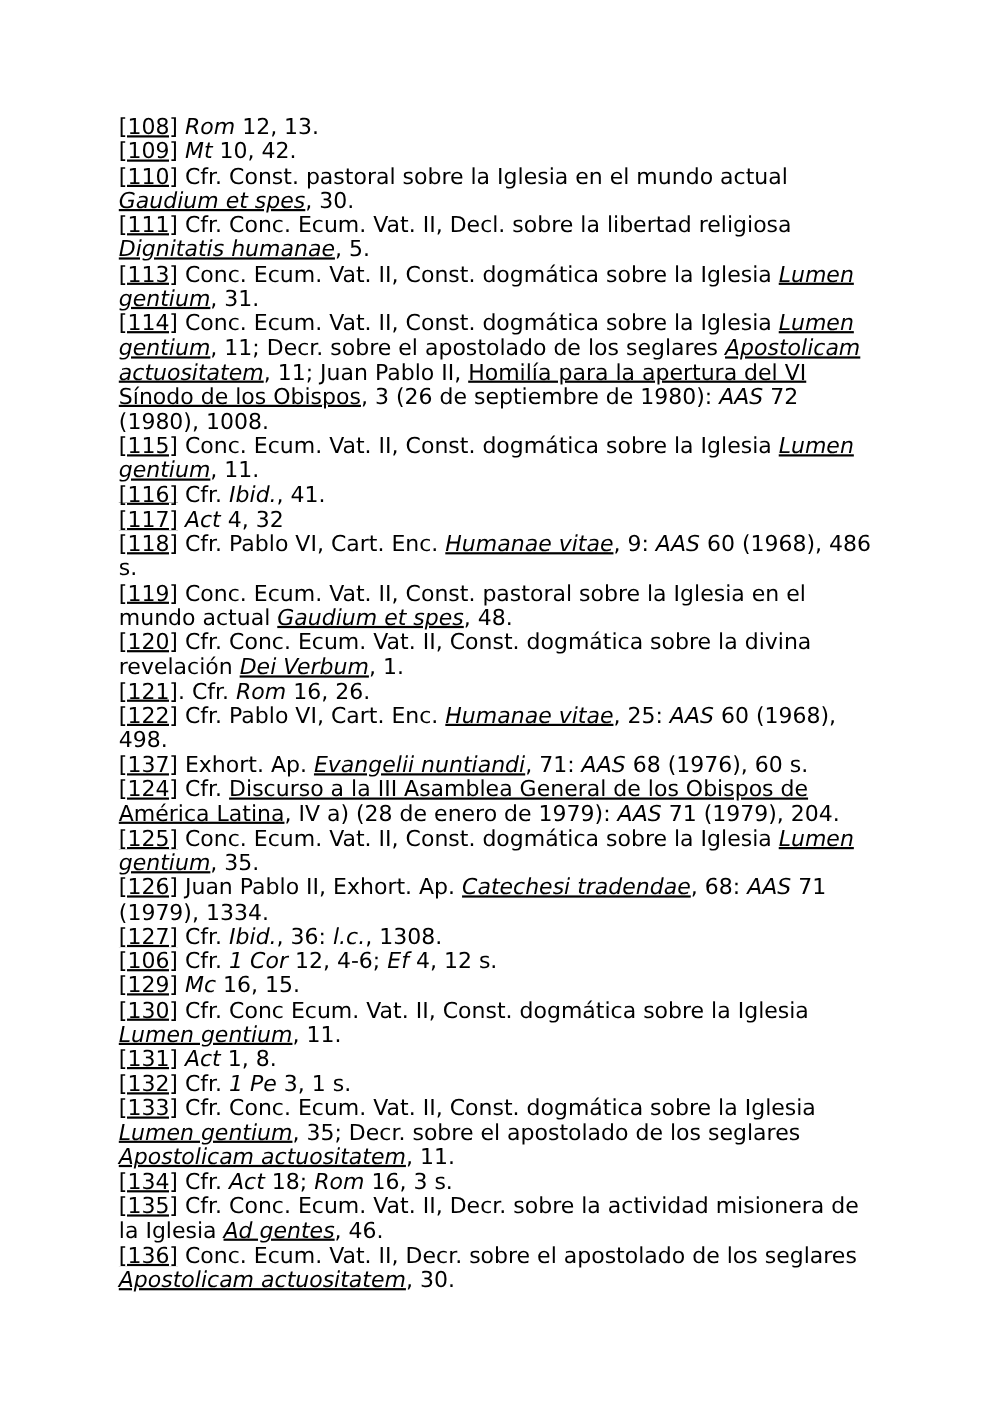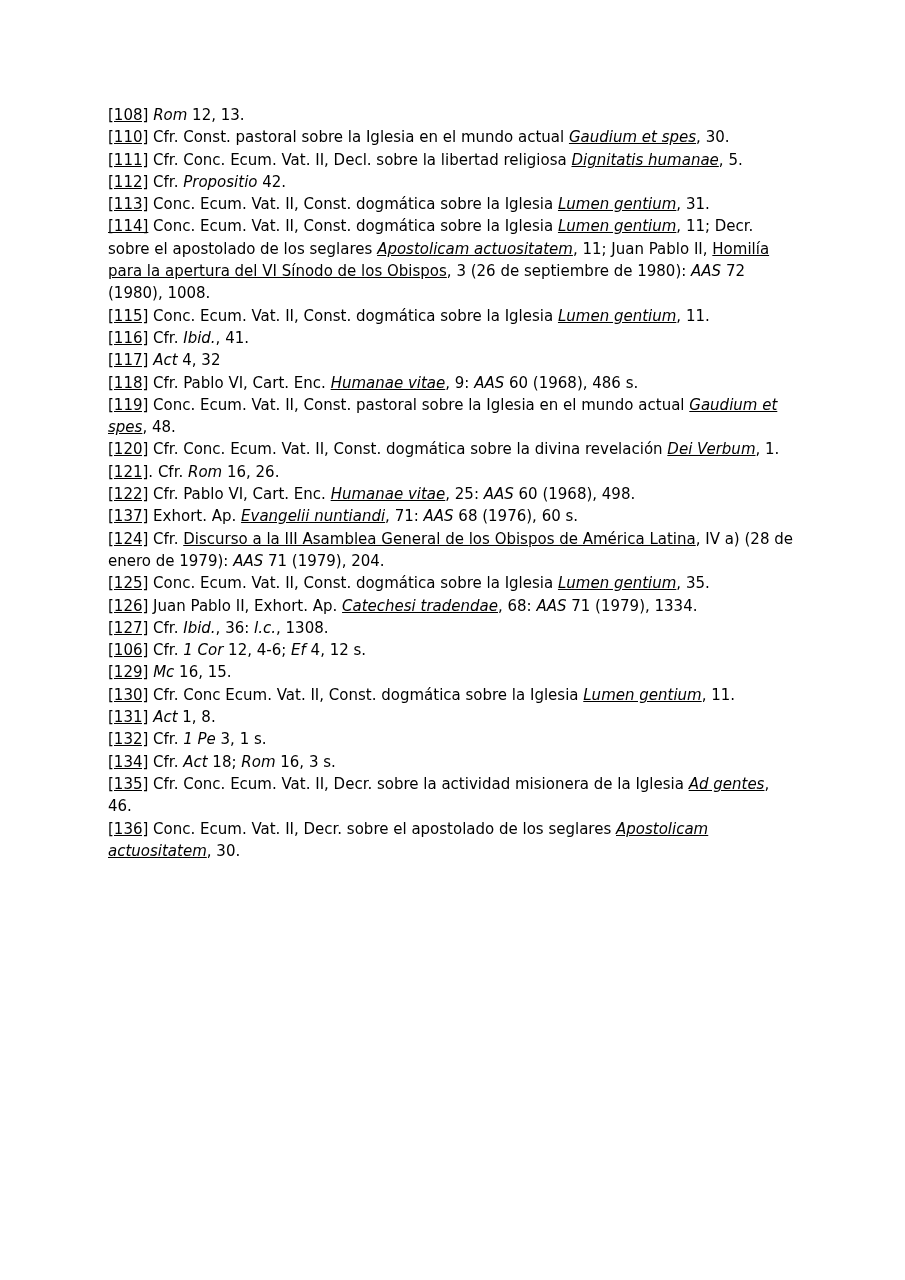--- a/index.html
+++ b/index.html
@@ -14,21 +14,21 @@
     color: #000000;
   }
   .page {
     width: 905px;
     min-height: 1280px;
     box-sizing: border-box;
     padding: 104px 108px 60px 108px;
     background: #ffffff;
   }
   .notes {
-    font-size: 15px;
+    font-size: 20px;
     line-height: 22.3px;
   }
   .note {
     margin: 0;
     text-indent: 0;
   }
   .ref {
     text-decoration: underline;
   }
   .it {
@@ -42,40 +42,41 @@
     text-decoration: underline;
     margin-top: 14px;
   }
 </style>
 </head>
 <body>
 
 <div class="page">
   <div class="notes" id="notes-container">
       <p class="note"><span class="ref">[108]</span><span> </span><span class="it">Rom</span><span> 12, 13.</span></p>
+      <p class="note"><span class="ref">[109]</span><span> </span><span class="it">Mt</span><span> 10, 42.</span></p>
       <p class="note"><span class="ref">[110]</span><span> Cfr. Const. pastoral sobre la Iglesia en el mundo actual </span><span class="it-ul">Gaudium et spes</span><span>, 30.</span></p>
       <p class="note"><span class="ref">[111]</span><span> Cfr. Conc. Ecum. Vat. II, Decl. sobre la libertad religiosa </span><span class="it-ul">Dignitatis humanae</span><span>, 5.</span></p>
-      <p class="note"><span class="ref">[112]</span><span> Cfr. </span><span class="it">Propositio</span><span> 42.</span></p>
       <p class="note"><span class="ref">[113]</span><span> Conc. Ecum. Vat. II, Const. dogmática sobre la Iglesia </span><span class="it-ul">Lumen gentium</span><span>, 31.</span></p>
       <p class="note"><span class="ref">[114]</span><span> Conc. Ecum. Vat. II, Const. dogmática sobre la Iglesia </span><span class="it-ul">Lumen gentium</span><span>, 11; Decr. sobre el apostolado de los seglares </span><span class="it-ul">Apostolicam actuositatem</span><span>, 11; Juan Pablo II, </span><span class="ul">Homilía para la apertura del VI Sínodo de los Obispos</span><span>, 3 (26 de septiembre de 1980): </span><span class="it">AAS</span><span> 72 (1980), 1008.</span></p>
       <p class="note"><span class="ref">[115]</span><span> Conc. Ecum. Vat. II, Const. dogmática sobre la Iglesia </span><span class="it-ul">Lumen gentium</span><span>, 11.</span></p>
       <p class="note"><span class="ref">[116]</span><span> Cfr. </span><span class="it">Ibid.</span><span>, 41.</span></p>
       <p class="note"><span class="ref">[117]</span><span> </span><span class="it">Act</span><span> 4, 32</span></p>
       <p class="note"><span class="ref">[118]</span><span> Cfr. Pablo VI, Cart. Enc. </span><span class="it-ul">Humanae vitae</span><span>, 9: </span><span class="it">AAS</span><span> 60 (1968), 486 s.</span></p>
       <p class="note"><span class="ref">[119]</span><span> Conc. Ecum. Vat. II, Const. pastoral sobre la Iglesia en el mundo actual </span><span class="it-ul">Gaudium et spes</span><span>, 48.</span></p>
       <p class="note"><span class="ref">[120]</span><span> Cfr. Conc. Ecum. Vat. II, Const. dogmática sobre la divina revelación </span><span class="it-ul">Dei Verbum</span><span>, 1.</span></p>
       <p class="note"><span class="ref">[121]</span><span>. Cfr. </span><span class="it">Rom</span><span> 16, 26.</span></p>
       <p class="note"><span class="ref">[122]</span><span> Cfr. Pablo VI, Cart. Enc. </span><span class="it-ul">Humanae vitae</span><span>, 25: </span><span class="it">AAS</span><span> 60 (1968), 498.</span></p>
       <p class="note"><span class="ref">[137]</span><span> Exhort. Ap. </span><span class="it-ul">Evangelii nuntiandi</span><span>, 71: </span><span class="it">AAS</span><span> 68 (1976), 60 s.</span></p>
       <p class="note"><span class="ref">[124]</span><span> Cfr. </span><span class="ul">Discurso a la III Asamblea General de los Obispos de América Latina</span><span>, IV a) (28 de enero de 1979): </span><span class="it">AAS</span><span> 71 (1979), 204.</span></p>
       <p class="note"><span class="ref">[125]</span><span> Conc. Ecum. Vat. II, Const. dogmática sobre la Iglesia </span><span class="it-ul">Lumen gentium</span><span>, 35.</span></p>
       <p class="note"><span class="ref">[126]</span><span> Juan Pablo II, Exhort. Ap. </span><span class="it-ul">Catechesi tradendae</span><span>, 68: </span><span class="it">AAS</span><span> 71 (1979), 1334.</span></p>
       <p class="note"><span class="ref">[127]</span><span> Cfr. </span><span class="it">Ibid.</span><span>, 36: </span><span class="it">l.c.</span><span>, 1308.</span></p>
       <p class="note"><span class="ref">[106]</span><span> Cfr. </span><span class="it">1 Cor</span><span> 12, 4-6; </span><span class="it">Ef</span><span> 4, 12 s.</span></p>
       <p class="note"><span class="ref">[129]</span><span> </span><span class="it">Mc</span><span> 16, 15.</span></p>
       <p class="note"><span class="ref">[130]</span><span> Cfr. Conc Ecum. Vat. II, Const. dogmática sobre la Iglesia </span><span class="it-ul">Lumen gentium</span><span>, 11.</span></p>
       <p class="note"><span class="ref">[131]</span><span> </span><span class="it">Act</span><span> 1, 8.</span></p>
       <p class="note"><span class="ref">[132]</span><span> Cfr. </span><span class="it">1 Pe</span><span> 3, 1 s.</span></p>
+      <p class="note"><span class="ref">[133]</span><span> Cfr. Conc. Ecum. Vat. II, Const. dogmática sobre la Iglesia </span><span class="it-ul">Lumen gentium</span><span>, 35; Decr. sobre el apostolado de los seglares </span><span class="it-ul">Apostolicam actuositatem</span><span>, 11.</span></p>
       <p class="note"><span class="ref">[134]</span><span> Cfr. </span><span class="it">Act</span><span> 18; </span><span class="it">Rom</span><span> 16, 3 s.</span></p>
       <p class="note"><span class="ref">[135]</span><span> Cfr. Conc. Ecum. Vat. II, Decr. sobre la actividad misionera de la Iglesia </span><span class="it-ul">Ad gentes</span><span>, 46.</span></p>
       <p class="note"><span class="ref">[136]</span><span> Conc. Ecum. Vat. II, Decr. sobre el apostolado de los seglares </span><span class="it-ul">Apostolicam actuositatem</span><span>, 30.</span></p>
     </div>
 </div>
 
 </body></html>

